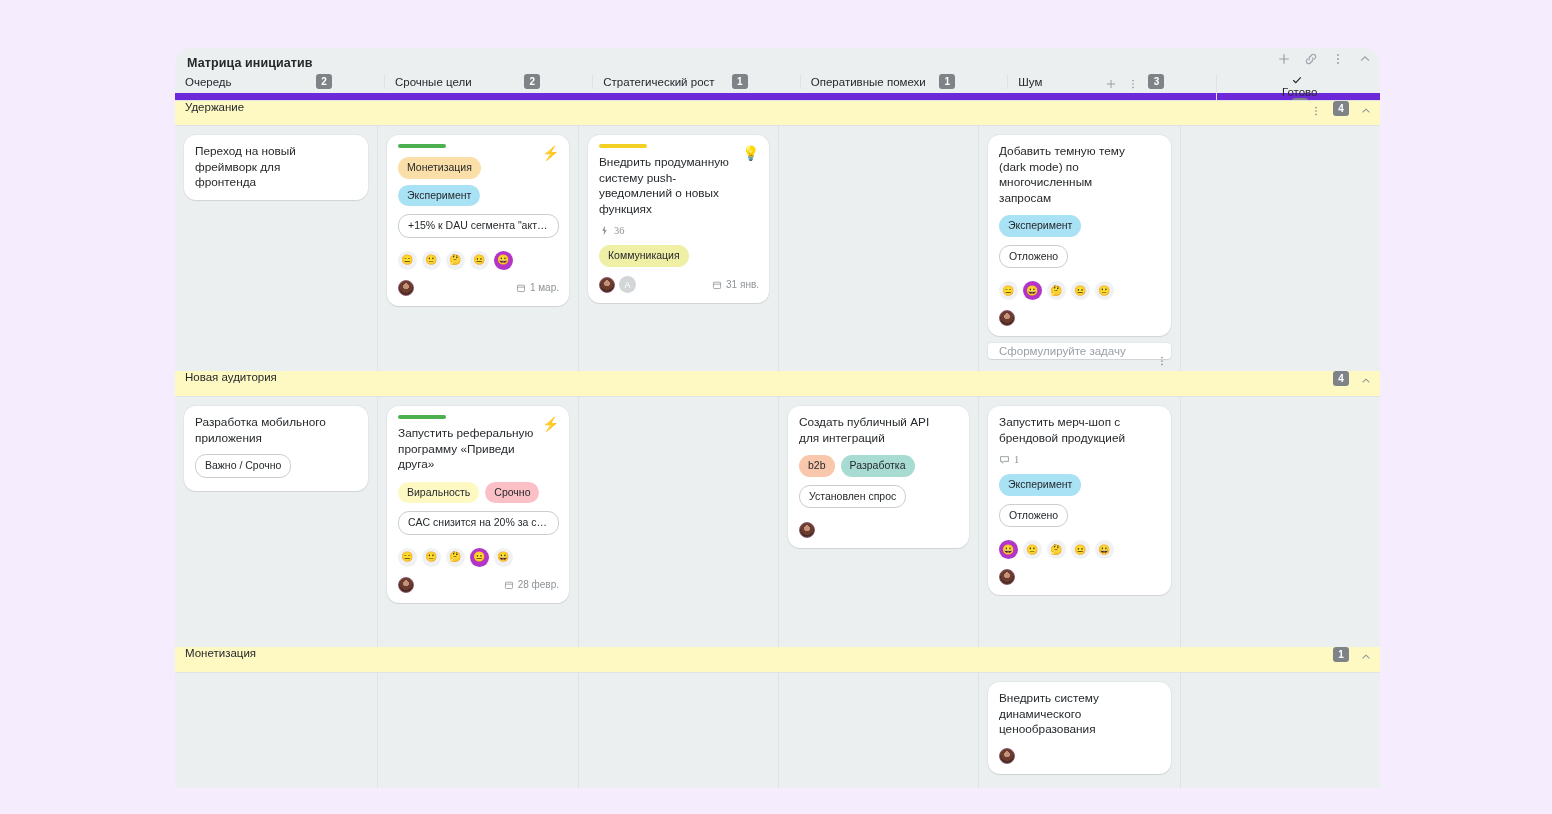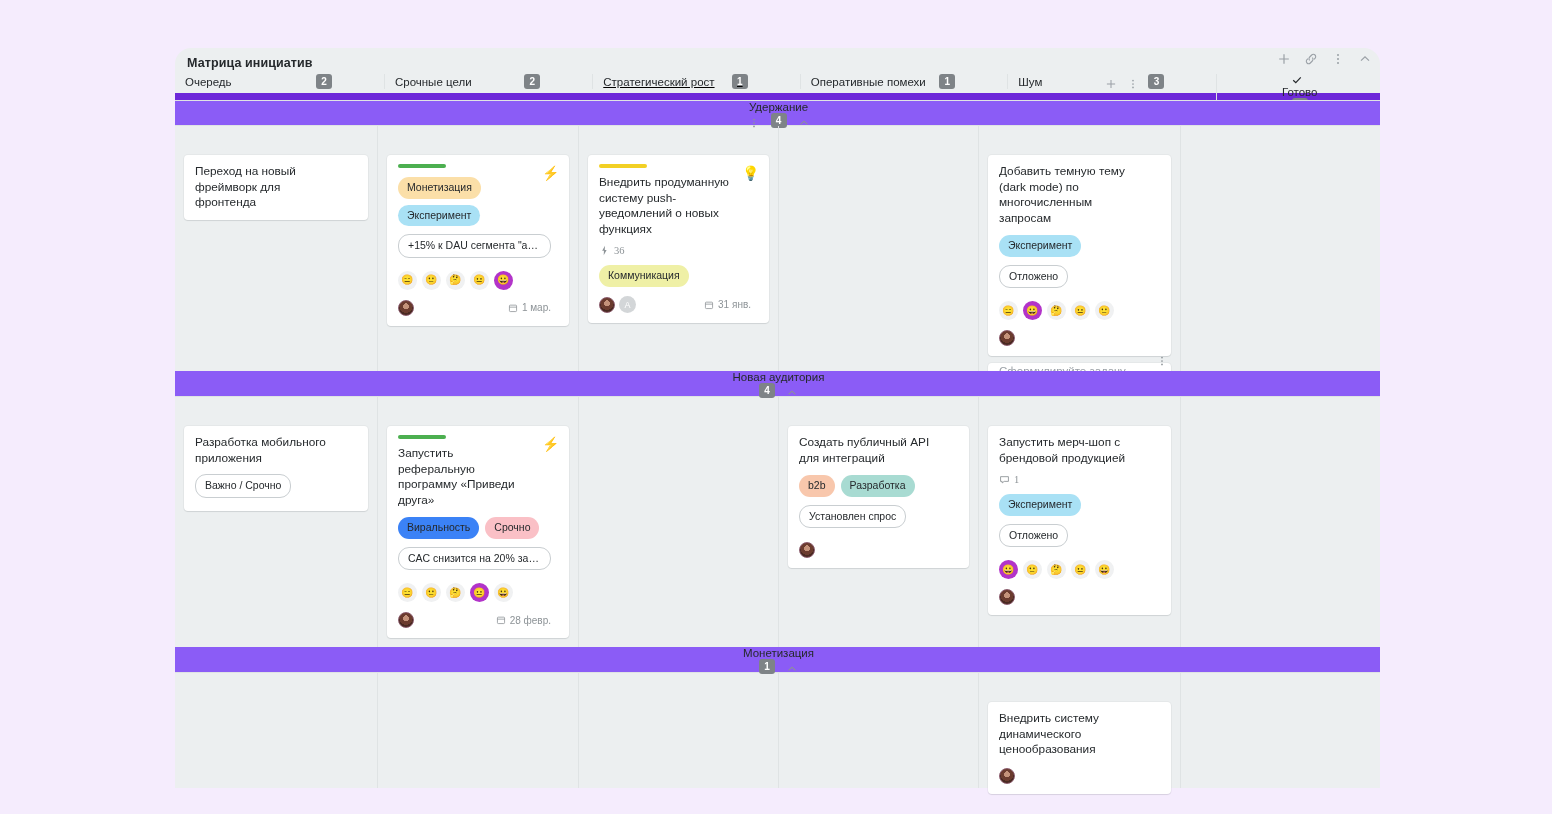--- a/index.html
+++ b/index.html
@@ -68,48 +68,46 @@
     font-size:10px; font-weight:bold;
     display:inline-flex; align-items:center; justify-content:center;
     padding:0 3px;
   }
   .done-check { margin-right:5px; color:#25292c; display:inline-flex; }
 
   
   .lane-head {
     position:relative;
     height:26px;
-    display:flex; align-items:center;
+    display:flex; align-items:flex-start;
     padding:0 8px 0 10px;
-    background:#8b5cf6;
+    background:#fef9c3;
     border-bottom:1px solid #dfe3e4;
-    flex-direction:column;
   }
   .lane-head.top { border-top:1px solid #dfe3e4; }
   .lane-name { font-size:11.5px; color:#25292c; }
   .lane-head .spacer { flex:1 1 auto; }
   .lane-tools { display:flex; align-items:center; gap:11px; color:#8d9397; }
   .lane-tools .ic { width:12px; height:12px; display:block; }
 
   .lane-body { display:flex; align-items:stretch; background:#eceff0; }
   .lane-col {
     border-left:1px solid #dfe3e4;
     padding:9px 9px 9px 9px;
     position:relative;
   }
   .lane-col:first-child { border-left:none; }
 
   
   .card {
     background:#ffffff;
-    border-radius:4px;
-    padding:9px 18px 9px 11px;
+    border-radius:12px;
+    padding:9px 10px 9px 11px;
     box-shadow:0 1px 1px rgba(20,30,40,.10), 0 0 0 1px rgba(20,30,40,.03);
     position:relative;
-    margin-top:20px;
   }
   .card + .card-compose { margin-top:7px; }
   .cover-bar { height:4px; width:48px; border-radius:2px; margin-bottom:7px; }
   .card-title {
     font-size:11.8px; line-height:15.5px; color:#25292c;
     padding-right:20px;
   }
   .card-flag {
     position:absolute; right:9px; top:11px;
     font-size:14px; line-height:1;
@@ -218,21 +216,21 @@
       <div class="col-head" style="width: 202px;">
         <span class="cname">Очередь</span>
         <span class="spacer"></span>
         <span class="count">2</span>
       </div>
       <div class="col-head" style="width: 201px;">
         <span class="cname">Срочные цели</span>
         <span class="spacer"></span>
         <span class="count">2</span>
       </div>
-      <div class="col-head" style="width: 200px; text-decoration: underline;">
+      <div class="col-head" style="width: 200px;">
         <span class="cname">Стратегический рост</span>
         <span class="spacer"></span>
         <span class="count">1</span>
       </div>
       <div class="col-head" style="width: 200px;">
         <span class="cname">Оперативные помехи</span>
         <span class="spacer"></span>
         <span class="count">1</span>
       </div>
       <div class="col-head" style="width: 202px;">
@@ -376,21 +374,21 @@
       </div>
       <div class="lane-body" style="height: 250px;">
         <div class="lane-col" style="width: 202px;">
           <div>
             <div class="card"><div class="card-title">Разработка мобильного приложения</div><div class="outline-chip">Важно / Срочно</div></div>
           </div>
         </div>
         <div class="lane-col" style="width: 201px;">
           <div>
             <div class="card"><div class="cover-bar" style="background:#4caf50"></div><span class="card-flag">⚡</span><div class="card-title">Запустить реферальную программу «Приведи друга»</div><div class="tags">
-                <span class="tag" style="background: #3b82f6;">Виральность</span>
+                <span class="tag" style="background: #fef9c3;">Виральность</span>
                 <span class="tag" style="background: rgb(250, 192, 198);">Срочно</span>
               </div><div class="outline-chip">CAC снизится на 20% за счет virali…</div><div class="reactions">
                 <span class="react">😑</span>
                 <span class="react">🙂</span>
                 <span class="react">🤔</span>
                 <span class="react sel">😐</span>
                 <span class="react">😀</span>
               </div><div class="card-foot">
                 <span class="avatar"></span>
                 <span class="due">

